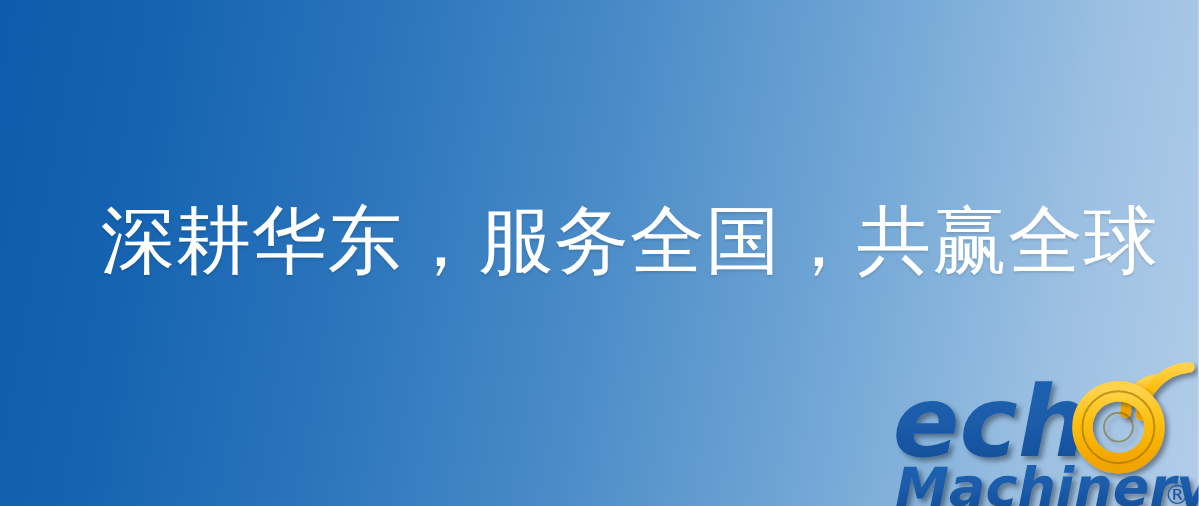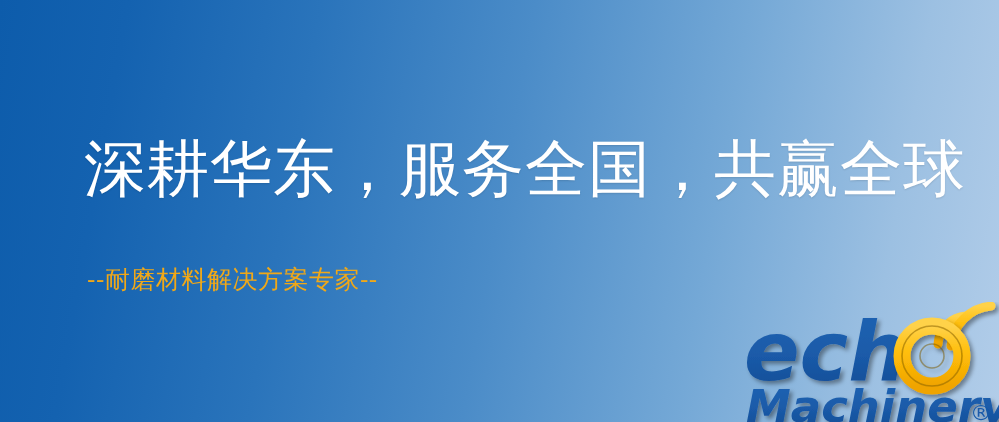--- a/index.html
+++ b/index.html
@@ -21,21 +21,21 @@
         #4b8cc8 50%,
         #74a8d6 70%,
         #9cc0e2 87%,
         #b2cde9 100%);
   }
 
   
   #headline {
     position: absolute;
     left: 84px;
-    top: 136px;
+    top: 168px;
     font-family: "DejaVu Serif", "Liberation Serif", serif;
     font-size: 62px;
     line-height: 1.05;
     color: #ffffff;
     white-space: nowrap;
     letter-spacing: 1px;
     text-shadow: 0 1px 2px rgba(0,0,0,0.12);
   }
 
   
@@ -66,21 +66,20 @@
     height: 126px;
   }
 </style>
 </head>
 <body>
 
 <div id="banner">
 
   <div id="headline">深耕华东，服务全国，共赢全球</div>
 
-  <div id="subtitle">--耐磨材料解决方案专家--</div>
 
   <div id="logo">
     <svg viewBox="0 0 257 126" xmlns="http://www.w3.org/2000/svg">
       <defs>
         <filter id="dropsh" x="-20%" y="-20%" width="150%" height="150%">
           <feDropShadow dx="3" dy="3" stdDeviation="2.2" flood-color="#000000" flood-opacity="0.38"></feDropShadow>
         </filter>
         <linearGradient id="goldgrad" x1="0" y1="0" x2="0" y2="1">
           <stop offset="0%" stop-color="#ffd24a"></stop>
           <stop offset="45%" stop-color="#ffbe0a"></stop>

